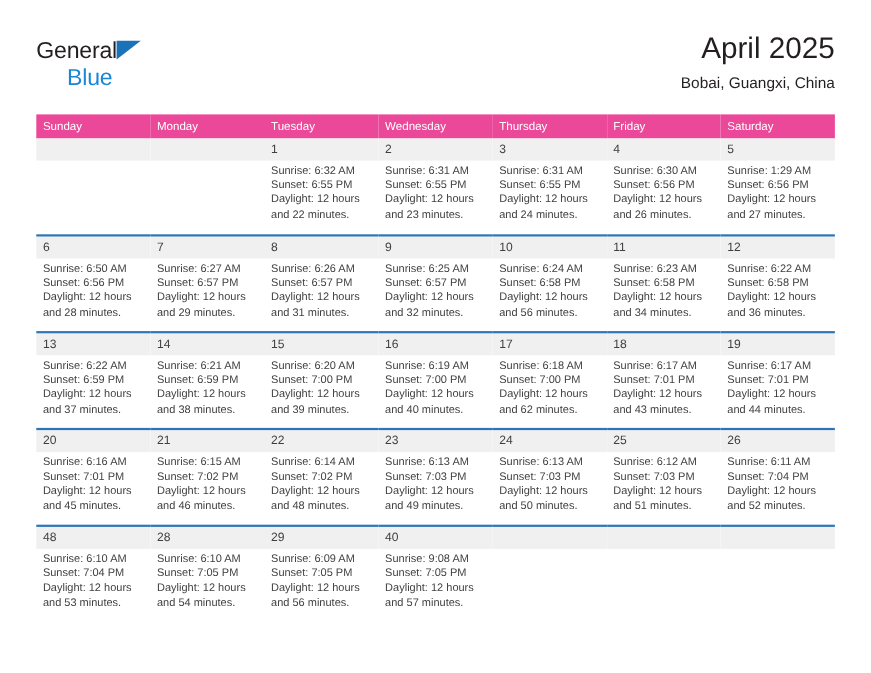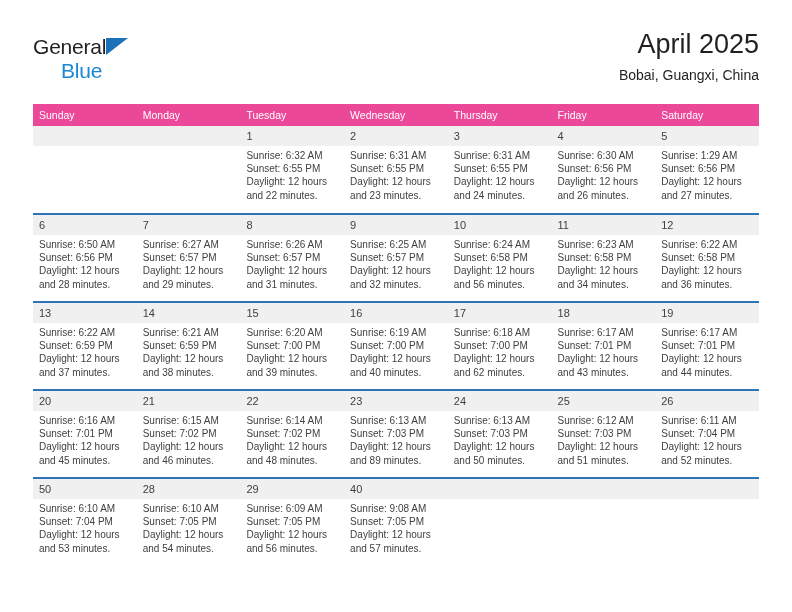--- a/index.html
+++ b/index.html
@@ -393,21 +393,21 @@
               <div>Daylight: 12 hours</div>
               <div>and 48 minutes.</div>
             </div>
           </td>
           <td class="day-cell">
             <div class="daynum">23</div>
             <div class="info">
               <div>Sunrise: 6:13 AM</div>
               <div>Sunset: 7:03 PM</div>
               <div>Daylight: 12 hours</div>
-              <div>and 89 minutes.</div>
+              <div>and 49 minutes.</div>
             </div>
           </td>
           <td class="day-cell">
             <div class="daynum">24</div>
             <div class="info">
               <div>Sunrise: 6:13 AM</div>
               <div>Sunset: 7:03 PM</div>
               <div>Daylight: 12 hours</div>
               <div>and 50 minutes.</div>
             </div>
@@ -426,21 +426,21 @@
             <div class="info">
               <div>Sunrise: 6:11 AM</div>
               <div>Sunset: 7:04 PM</div>
               <div>Daylight: 12 hours</div>
               <div>and 52 minutes.</div>
             </div>
           </td>
         </tr>
         <tr class="week-row">
           <td class="day-cell">
-            <div class="daynum">50</div>
+            <div class="daynum">48</div>
             <div class="info">
               <div>Sunrise: 6:10 AM</div>
               <div>Sunset: 7:04 PM</div>
               <div>Daylight: 12 hours</div>
               <div>and 53 minutes.</div>
             </div>
           </td>
           <td class="day-cell">
             <div class="daynum">28</div>
             <div class="info">

